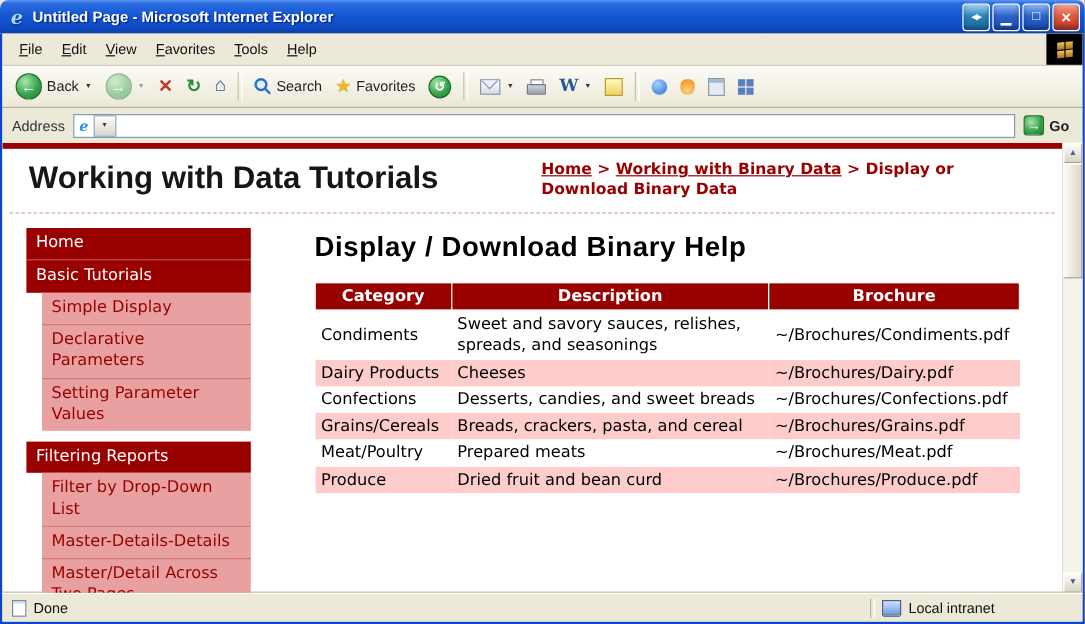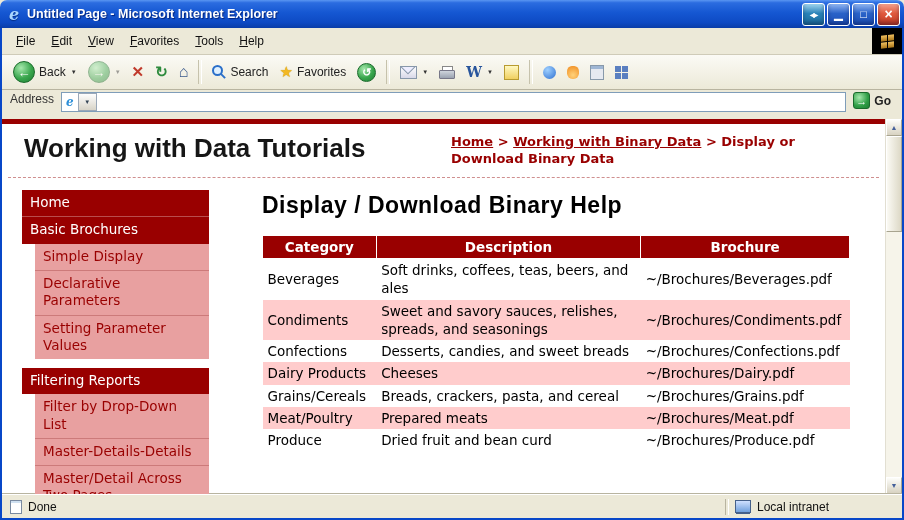--- a/index.html
+++ b/index.html
@@ -57,21 +57,21 @@
   .prn::before{content:"";position:absolute;top:0;left:3px;width:9px;height:4px;background:#fff;border:1px solid #888;}
   .prn::after{content:"";position:absolute;bottom:0;left:0;width:14px;height:7px;background:linear-gradient(#cfd4dc,#9aa2b0);border:1px solid #778;border-radius:1px;}
   .w-ico{color:#28559c;font-weight:bold;font-size:14px;font-family:"DejaVu Serif",serif;}
   .note-ico{width:13px;height:13px;background:linear-gradient(#fff8c0,#f0d060);border:1px solid #b89b30;flex:none;}
   .msn-ico{width:13px;height:13px;border-radius:50%;background:radial-gradient(circle at 35% 30%,#9fd0ff,#2e6fd0);flex:none;}
   .flame-ico{width:12px;height:13px;background:radial-gradient(circle at 50% 70%,#ffd27a,#f08a1d);border-radius:40% 40% 45% 45%;flex:none;}
   .calc-ico{width:12px;height:13px;background:#e6e9f0;border:1px solid #8899aa;flex:none;box-shadow:inset 0 3px 0 #9fb6d4;}
   .grid-ico{width:13px;height:13px;display:grid;grid-template-columns:1fr 1fr;gap:1px;flex:none;}
   .grid-ico i{background:#5a7fc0;}
   
-  .addressbar{height:25px;flex:none;display:flex;align-items:flex-start;background:#ece9d8;padding:2px 4px;}
+  .addressbar{height:25px;flex:none;display:flex;align-items:center;background:#ece9d8;padding:2px 4px;}
   .addr-label{font-size:12px;color:#333;margin:0 7px 0 4px;}
   .addr-field{flex:1;height:20px;background:#fff;border:1px solid #7f9db9;display:flex;align-items:center;padding:0 1px 0 4px;font-size:12px;gap:4px;box-sizing:border-box;}
   .addr-ie{font:italic bold 12px "DejaVu Serif",serif;color:#2d8fd8;}
   .addr-url{flex:1;white-space:nowrap;overflow:hidden;color:#000;}
   .addr-dd{width:17px;height:16px;flex:none;background:linear-gradient(#fefefe,#d8d4c8);border:1px solid #9aa8b8;display:flex;align-items:center;justify-content:center;font-size:6px;color:#345;cursor:pointer;}
   .go-btn{display:flex;align-items:center;gap:4px;padding:0 7px;font-size:12px;font-weight:bold;color:#222;cursor:pointer;}
   .go-ico{width:17px;height:17px;border-radius:3px;background:radial-gradient(circle at 35% 30%,#a6e8ac,#2f9e45 60%,#1f7d33);
     color:#fff;display:flex;align-items:center;justify-content:center;font-size:11px;font-weight:bold;border:1px solid #1a6b2b;box-sizing:border-box;}
   
   .win-body{flex:1;min-height:0;display:flex;flex-direction:column;border:2px solid #0847c8;border-top:0;box-sizing:border-box;}
@@ -259,21 +259,21 @@
               <span class="crumb link"><span class="bc-sep"> &gt; </span><span class="bc-label">Working with Binary Data</span></span>
             
               <span class="crumb current"><span class="bc-sep"> &gt; </span><span class="bc-label">Display or Download Binary Data</span></span>
             </div>
         </div>
         <div class="content">
           <div class="sidebar">
 
               <div class="side-item header"><span>Home</span></div>
 
-              <div class="side-item header"><span>Basic Brochures</span></div>
+              <div class="side-item header"><span>Basic Tutorials</span></div>
 
               <div class="side-item sub"><span>Simple Display</span></div>
 
               <div class="side-item sub"><span>Declarative Parameters</span></div>
 
               <div class="side-item sub"><span>Setting Parameter Values</span></div>
 
               <div class="side-item header"><span>Filtering Reports</span></div>
 
               <div class="side-item sub"><span>Filter by Drop-Down List</span></div>
@@ -287,42 +287,37 @@
             <table class="grid">
               <thead>
                 <tr>
                   <th class="c-cat">Category</th>
                   <th class="c-desc">Description</th>
                   <th class="c-broch">Brochure</th>
                 </tr>
               </thead>
               <tbody>
 
-                  <tr class="grid-row">
-                    <td class="c-cat">Beverages</td>
-                    <td class="c-desc">Soft drinks, coffees, teas, beers, and ales</td>
-                    <td class="c-broch">~/Brochures/Beverages.pdf</td>
-                  </tr>
 
                   <tr class="grid-row">
                     <td class="c-cat">Condiments</td>
                     <td class="c-desc">Sweet and savory sauces, relishes, spreads, and seasonings</td>
                     <td class="c-broch">~/Brochures/Condiments.pdf</td>
                   </tr>
 
                   <tr class="grid-row">
+                    <td class="c-cat">Dairy Products</td>
+                    <td class="c-desc">Cheeses</td>
+                    <td class="c-broch">~/Brochures/Dairy.pdf</td>
+                  </tr>
+
+                  <tr class="grid-row">
                     <td class="c-cat">Confections</td>
                     <td class="c-desc">Desserts, candies, and sweet breads</td>
                     <td class="c-broch">~/Brochures/Confections.pdf</td>
-                  </tr>
-
-                  <tr class="grid-row">
-                    <td class="c-cat">Dairy Products</td>
-                    <td class="c-desc">Cheeses</td>
-                    <td class="c-broch">~/Brochures/Dairy.pdf</td>
                   </tr>
 
                   <tr class="grid-row">
                     <td class="c-cat">Grains/Cereals</td>
                     <td class="c-desc">Breads, crackers, pasta, and cereal</td>
                     <td class="c-broch">~/Brochures/Grains.pdf</td>
                   </tr>
 
                   <tr class="grid-row">
                     <td class="c-cat">Meat/Poultry</td>

